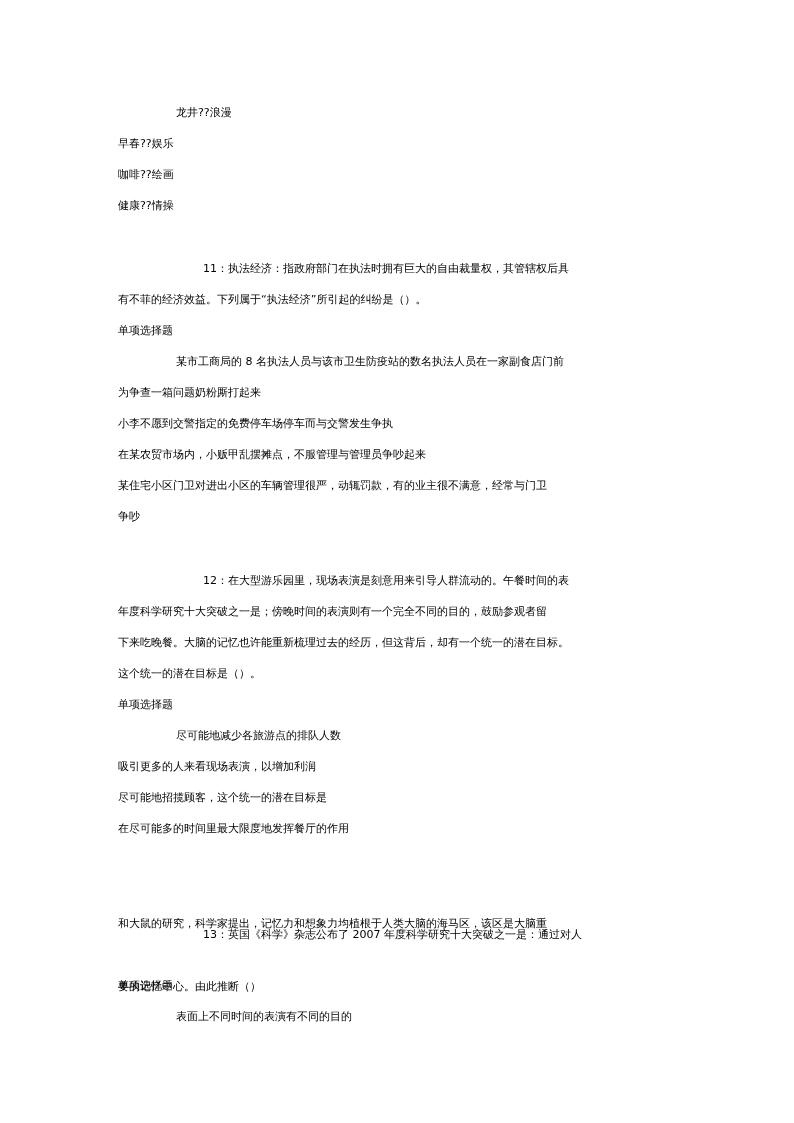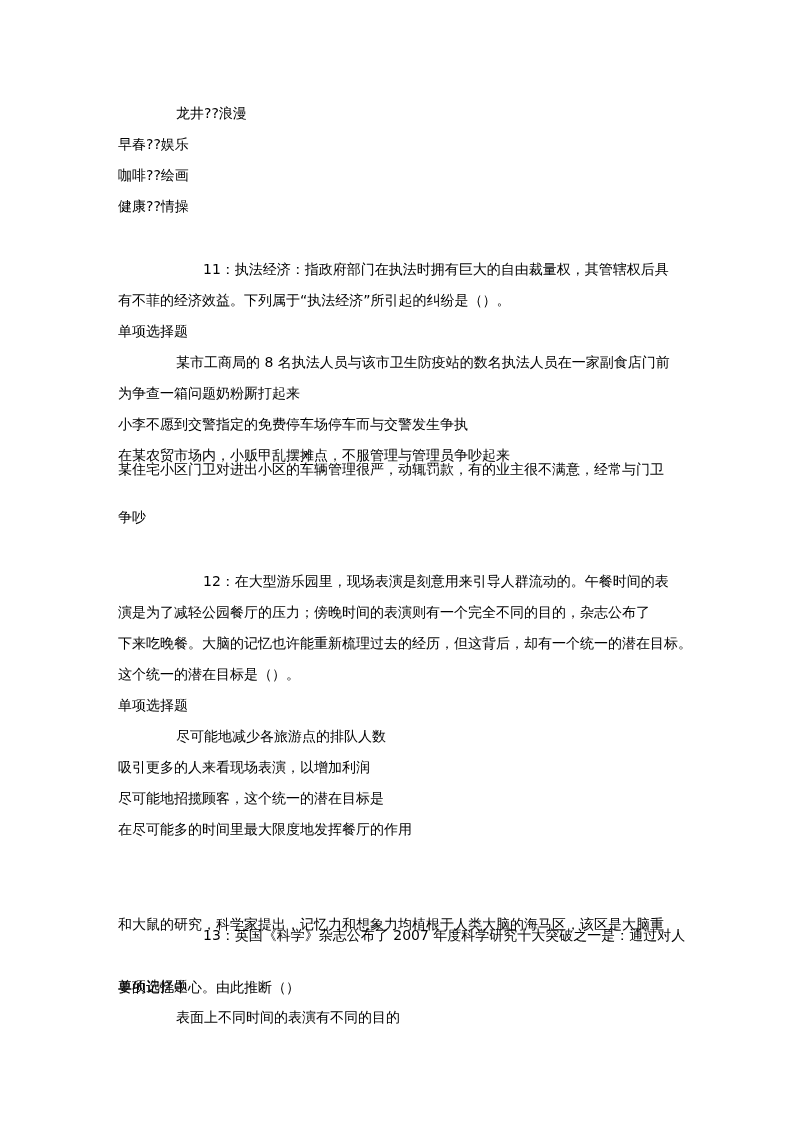--- a/index.html
+++ b/index.html
@@ -1,43 +1,43 @@
 <!DOCTYPE html>
 <html><head>
 <meta charset="utf-8">
 <style>
   html, body { margin: 0; padding: 0; background: #ffffff; }
   body { width: 794px; height: 1123px; position: relative; overflow: hidden;
          font-family: "DejaVu Sans", "Liberation Sans", sans-serif; color: #000; }
-  .line { position: absolute; left: 118px; font-size: 14px; line-height: 18px; white-space: nowrap; }
+  .line { position: absolute; left: 118px; font-size: 11px; line-height: 18px; white-space: nowrap; }
   .ind1 { left: 176px; }
   .indq { left: 203px; }
 </style>
 </head>
 <body>
 
 <div>
 
   <div class="line ind1" style="top:104px">龙井??浪漫</div>
   <div class="line" style="top:135px">早春??娱乐</div>
   <div class="line" style="top:166px">咖啡??绘画</div>
   <div class="line" style="top:197px">健康??情操</div>
 
   <div class="line indq" style="top:260px">11：执法经济：指政府部门在执法时拥有巨大的自由裁量权，其管辖权后具</div>
   <div class="line" style="top:291px">有不菲的经济效益。下列属于“执法经济”所引起的纠纷是（）。</div>
   <div class="line" style="top:322px">单项选择题</div>
   <div class="line ind1" style="top:353px">某市工商局的 8 名执法人员与该市卫生防疫站的数名执法人员在一家副食店门前</div>
   <div class="line" style="top:384px">为争查一箱问题奶粉厮打起来</div>
   <div class="line" style="top:415px">小李不愿到交警指定的免费停车场停车而与交警发生争执</div>
   <div class="line" style="top:446px">在某农贸市场内，小贩甲乱摆摊点，不服管理与管理员争吵起来</div>
-  <div class="line" style="top:460px">某住宅小区门卫对进出小区的车辆管理很严，动辄罚款，有的业主很不满意，经常与门卫</div>
+  <div class="line" style="top:477px">某住宅小区门卫对进出小区的车辆管理很严，动辄罚款，有的业主很不满意，经常与门卫</div>
   <div class="line" style="top:508px">争吵</div>
 
   <div class="line indq" style="top:572px">12：在大型游乐园里，现场表演是刻意用来引导人群流动的。午餐时间的表</div>
-  <div class="line" style="top:603px">演是为了减轻公园餐厅的压力；傍晚时间的表演则有一个完全不同的目的，杂志公布了</div>
+  <div class="line" style="top:603px">年度科学研究十大突破之一是；傍晚时间的表演则有一个完全不同的目的，鼓励参观者留</div>
   <div class="line" style="top:634px">下来吃晚餐。大脑的记忆也许能重新梳理过去的经历，但这背后，却有一个统一的潜在目标。</div>
   <div class="line" style="top:665px">这个统一的潜在目标是（）。</div>
   <div class="line" style="top:696px">单项选择题</div>
   <div class="line ind1" style="top:727px">尽可能地减少各旅游点的排队人数</div>
   <div class="line" style="top:758px">吸引更多的人来看现场表演，以增加利润</div>
   <div class="line" style="top:789px">尽可能地招揽顾客，这个统一的潜在目标是</div>
   <div class="line" style="top:820px">在尽可能多的时间里最大限度地发挥餐厅的作用</div>
 
   <div class="line indq" style="top:926px">13：英国《科学》杂志公布了 2007 年度科学研究十大突破之一是：通过对人</div>
   <div class="line" style="top:915px">和大鼠的研究，科学家提出，记忆力和想象力均植根于人类大脑的海马区，该区是大脑重</div>

